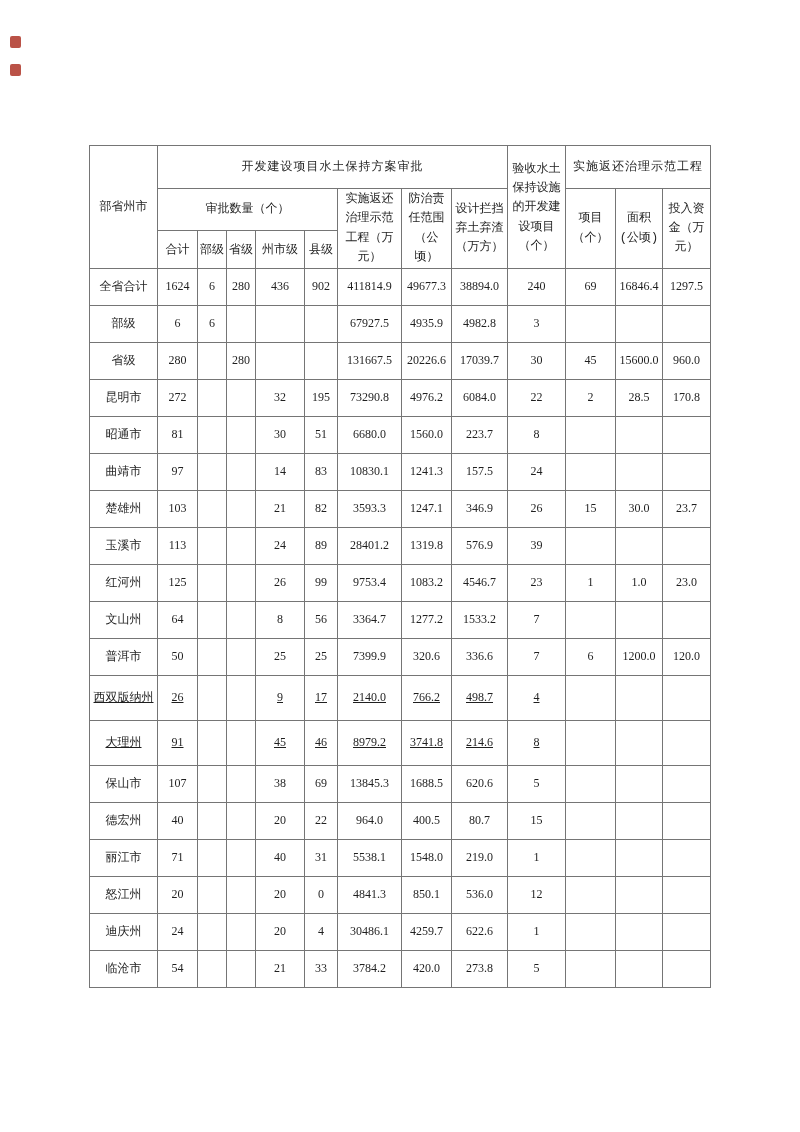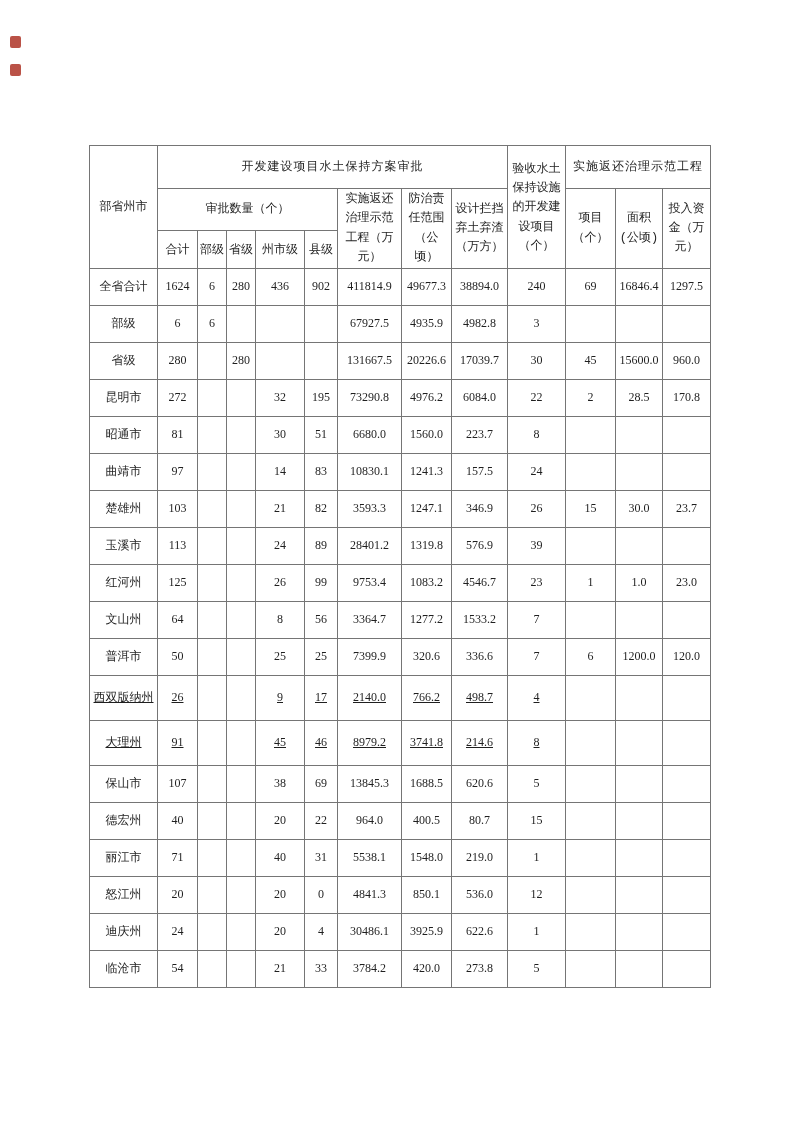--- a/index.html
+++ b/index.html
@@ -335,21 +335,21 @@
         <td></td>
       </tr>
       <tr>
         <td>迪庆州</td>
         <td>24</td>
         <td></td>
         <td></td>
         <td>20</td>
         <td>4</td>
         <td>30486.1</td>
-        <td>3925.9</td>
+        <td>4259.7</td>
         <td>622.6</td>
         <td>1</td>
         <td></td>
         <td></td>
         <td></td>
       </tr>
       <tr>
         <td>临沧市</td>
         <td>54</td>
         <td></td>

